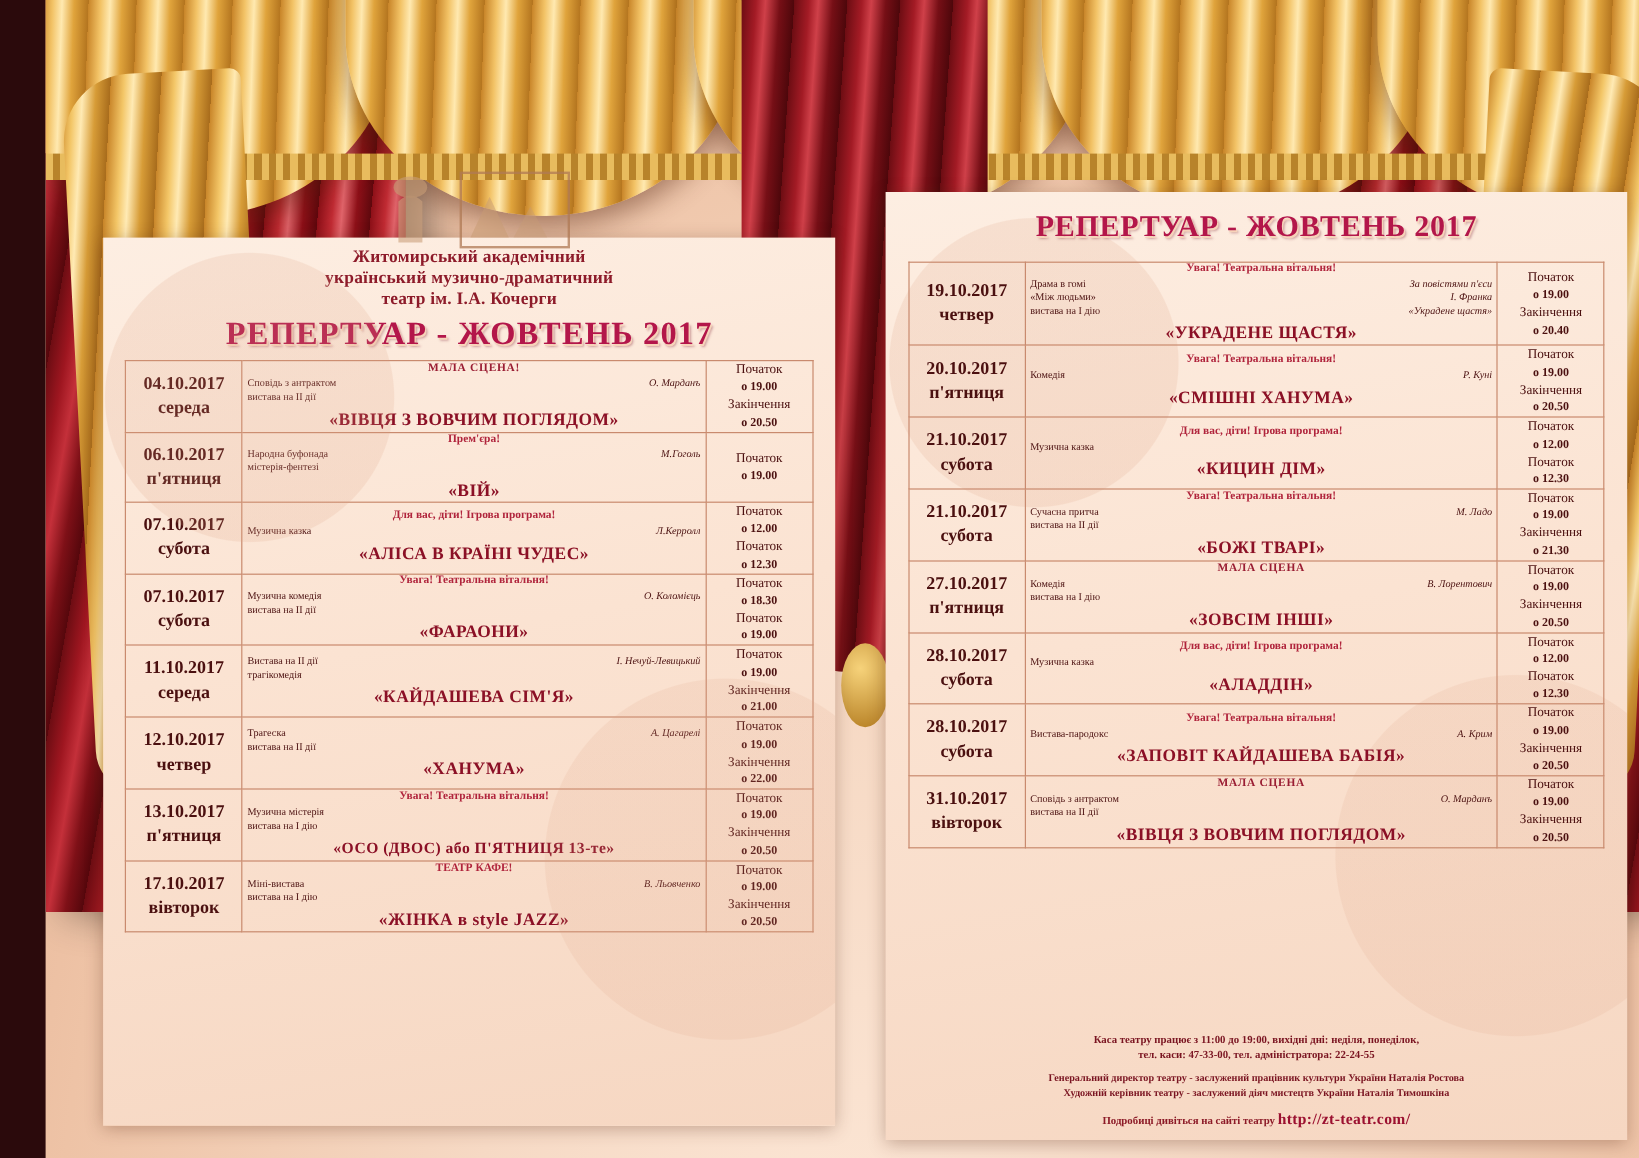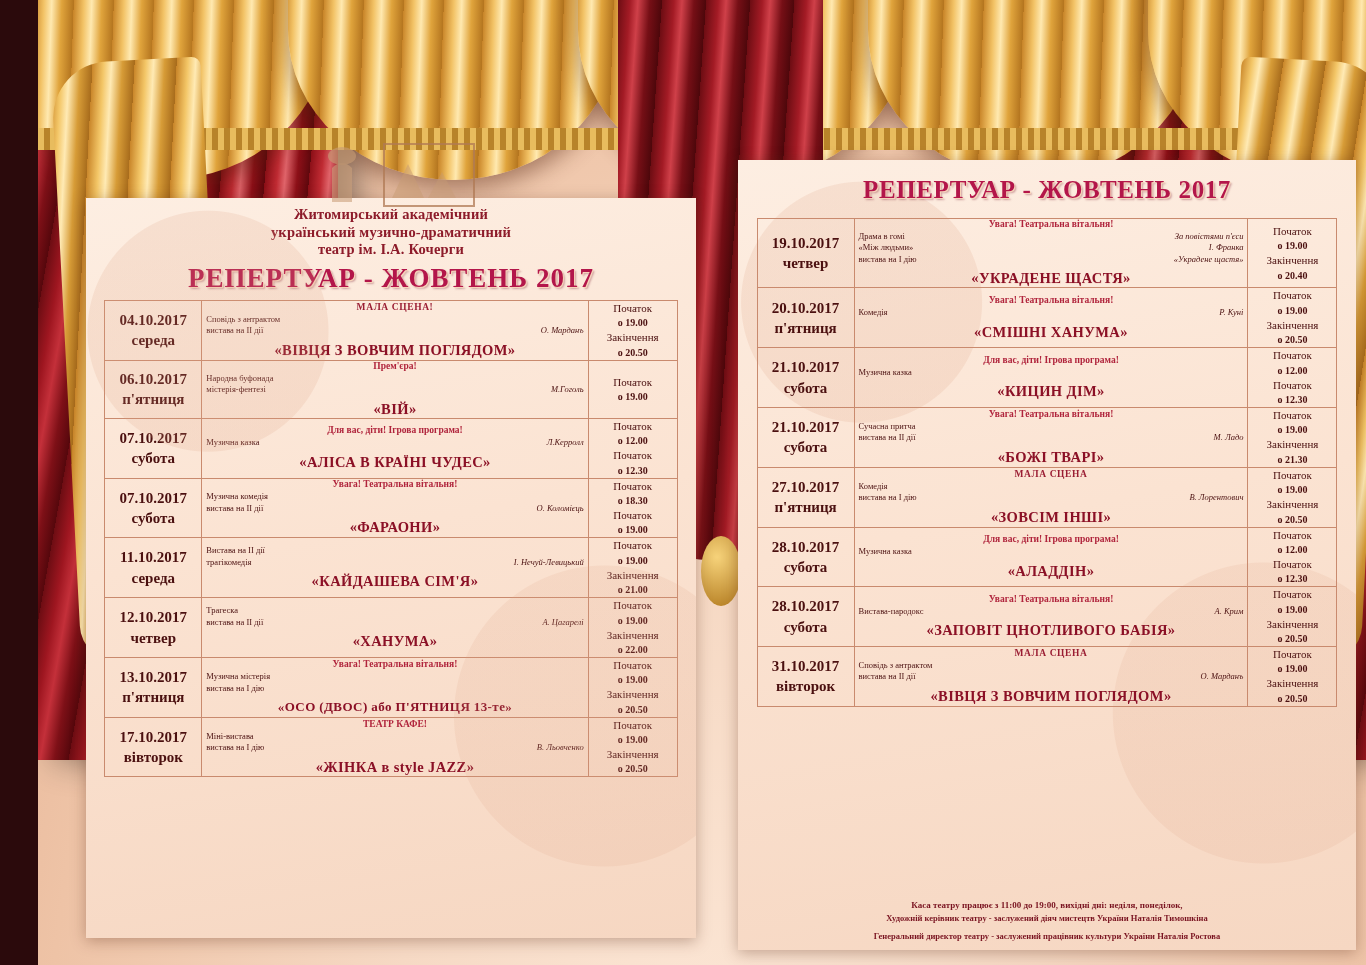--- a/index.html
+++ b/index.html
@@ -114,21 +114,21 @@
     color:#4b1010;
   }
   td.c-date{width:88px;text-align:center;font-size:15px;font-weight:bold;line-height:1.35;}
   td.c-main{font-size:9px;}
   td.c-time{width:80px;text-align:center;font-size:9px;font-weight:bold;line-height:1.4;}
 
   .note{
     text-align:center;color:#b0243c;font-weight:bold;font-size:9.5px;margin-bottom:2px;
   }
   .note.small-stage{color:#9a1d33;letter-spacing:.6px;}
-  .sub-row{display:flex;justify-content:space-between;gap:6px;font-size:8.5px;line-height:1.35;align-items:flex-end;}
+  .sub-row{display:flex;justify-content:space-between;gap:6px;font-size:8.5px;line-height:1.35;}
   .sub-left{text-align:left;}
   .sub-right{text-align:right;font-style:italic;}
   .play{
     text-align:center;font-weight:bold;font-size:14.5px;color:#8b1026;
     margin-top:5px;letter-spacing:.4px;
     text-shadow:.5px .5px 0 #f8ddcb;
   }
   .play.sm{font-size:13px;}
   .t-lab{font-weight:normal;font-size:11px;}
   .t-val{font-size:10px;}
@@ -477,21 +477,21 @@
               <td class="c-date">
                 <div>28.10.2017</div>
                 <div>субота</div>
               </td>
               <td class="c-main">
                 <div class="note">Увага! Театральна вітальня!</div>
                 <div class="sub-row">
                   <div class="sub-left">Вистава-пародокс</div>
                   <div class="sub-right">А. Крим</div>
                 </div>
-                <div class="play">«ЗАПОВІТ ЦНОТЛИВОГО БАБІЯ»</div>
+                <div class="play">«ЗАПОВІТ КАЙДАШЕВА БАБІЯ»</div>
               </td>
               <td class="c-time">
                 <div class="t-lab">Початок</div>
                 <div class="t-val">о 19.00</div>
                 <div class="t-lab">Закінчення</div>
                 <div class="t-val">о 20.50</div>
               </td>
             </tr>
             <tr>
               <td class="c-date">
@@ -512,17 +512,22 @@
                 <div class="t-lab">Закінчення</div>
                 <div class="t-val">о 20.50</div>
               </td>
             </tr>
           </tbody>
       </table>
     </div>
 
     <div class="footer">
       <div>Каса театру працює з 11:00 до 19:00, вихідні дні: неділя, понеділок,</div>
+      <div>тел. каси: 47-33-00,  тел. адміністратора: 22-24-55</div>
+      <div class="dir-line" style="margin-top:5px">Генеральний директор театру - заслужений працівник культури України Наталія Ростова</div>
       <div class="dir-line">Художній керівник театру - заслужений діяч мистецтв України Наталія Тимошкіна</div>
-      <div class="dir-line" style="margin-top:5px">Генеральний директор театру - заслужений працівник культури України Наталія Ростова</div>
+      <div style="margin-top:6px">
+        <span class="label">Подробиці дивіться на сайті театру</span>
+        <span class="site">http://zt-teatr.com/</span>
+      </div>
     </div>
   </div>
 </div>
 
 </body></html>

